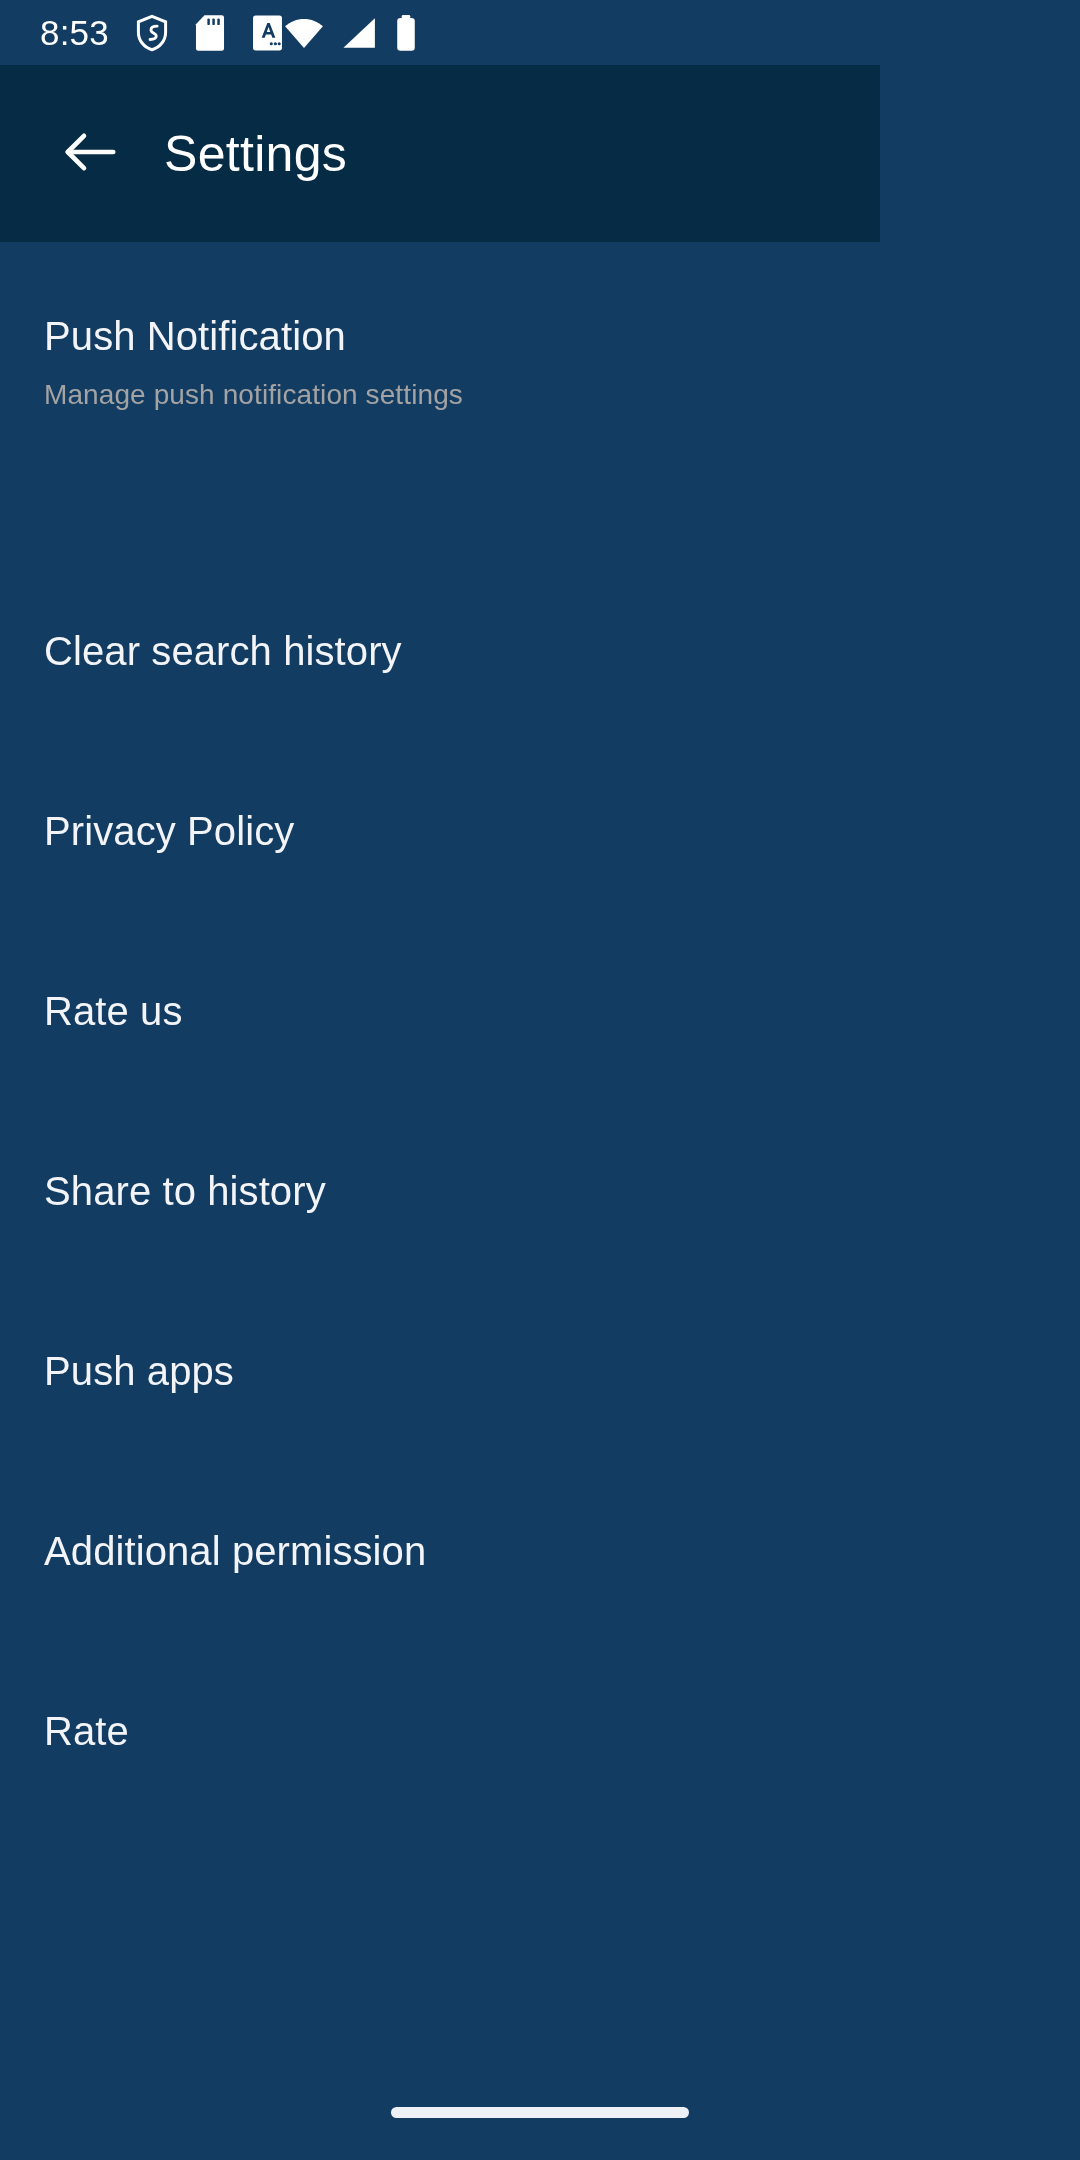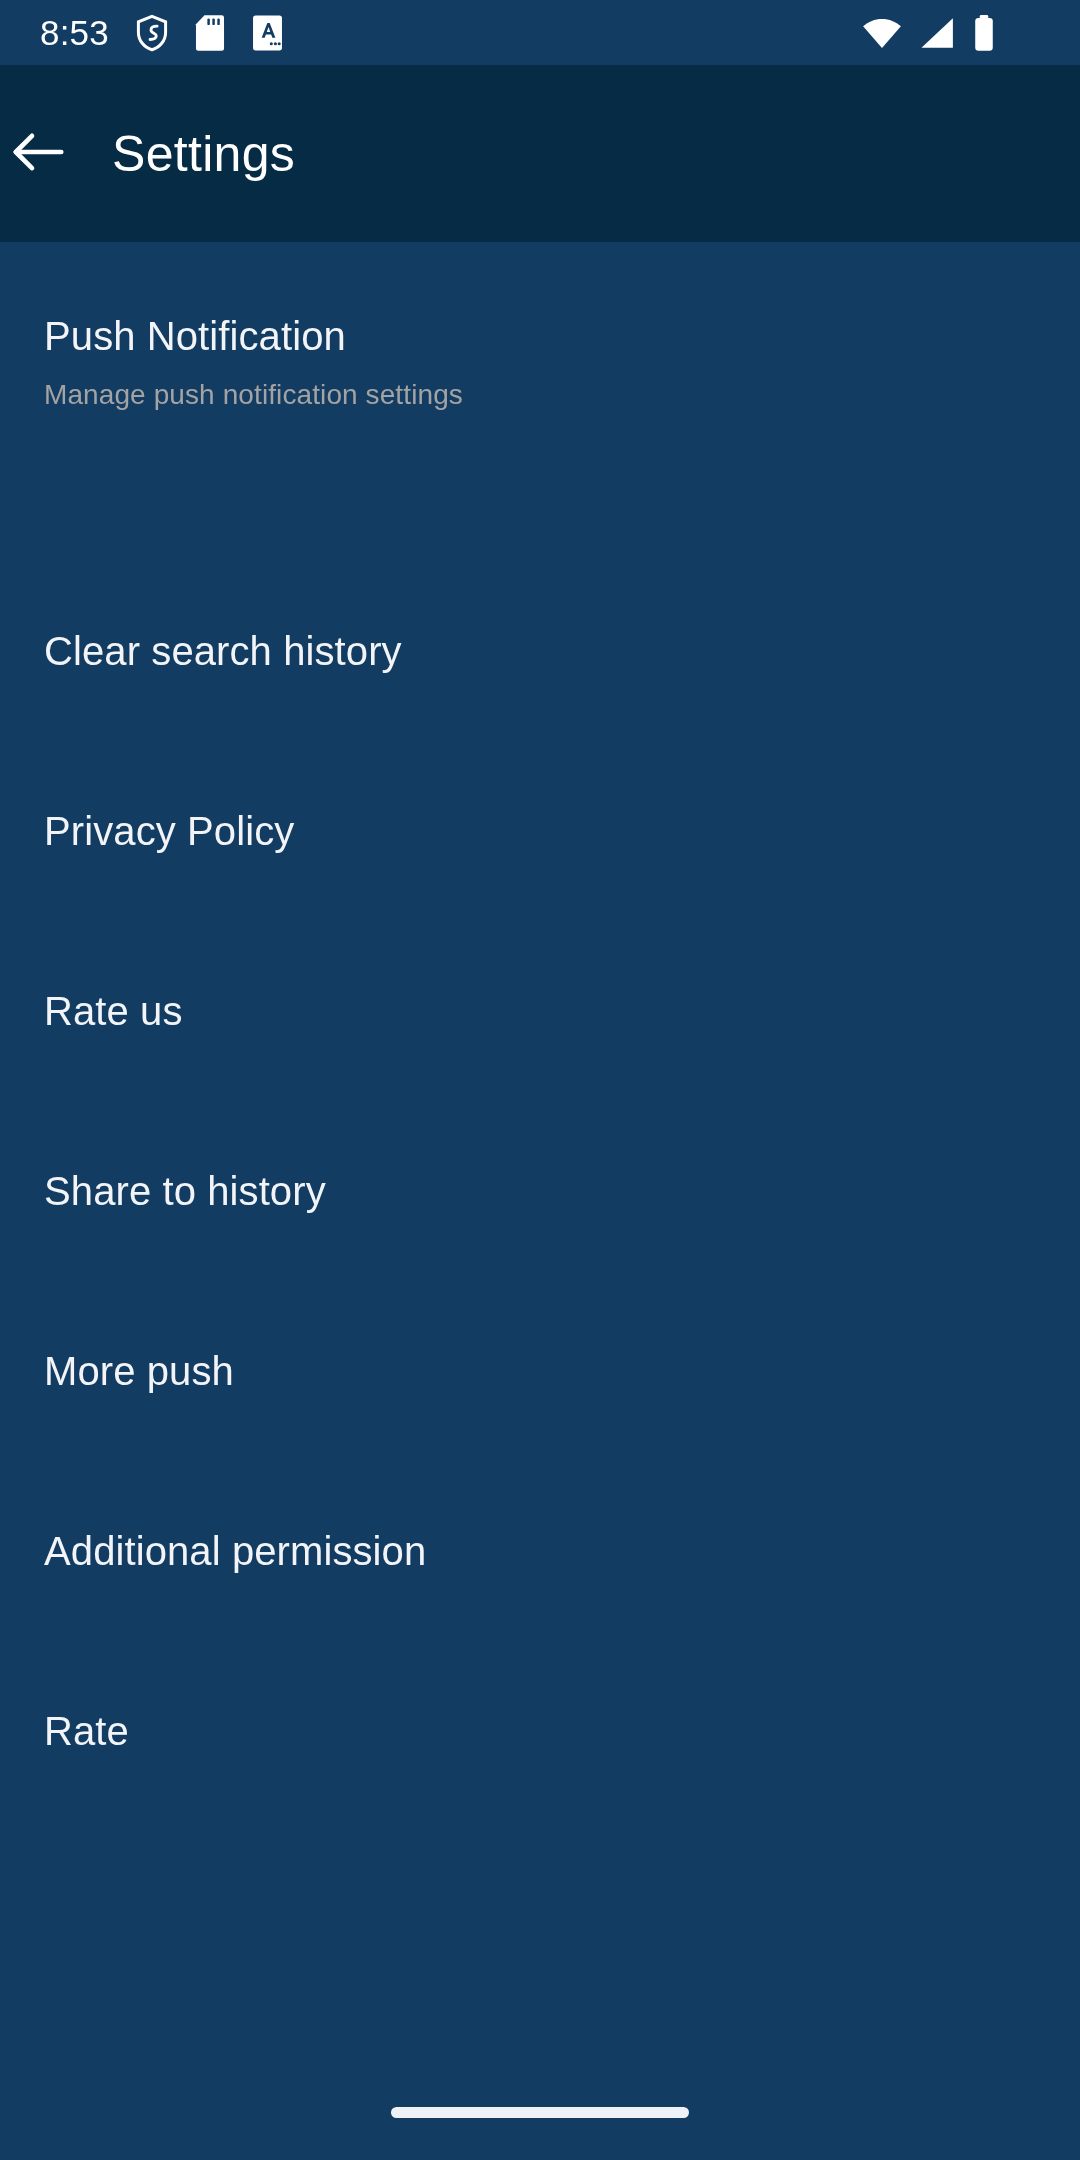--- a/index.html
+++ b/index.html
@@ -17,21 +17,20 @@
 
   
   .status-bar {
     position: absolute;
     top: 0; left: 0;
     width: 1032px;
     height: 65px;
     background: #133c63;
     display: flex;
     align-items: center;
-    justify-content: space-between;
     padding: 0 36px 0 40px;
     box-sizing: border-box;
   }
   .status-left {
     display: flex;
     align-items: center;
     gap: 26px;
   }
   .status-time {
     color: #ffffff;
@@ -48,25 +47,26 @@
   .sicon {
     display: inline-flex;
     align-items: center;
     justify-content: center;
   }
 
   
   .app-bar {
     position: absolute;
     top: 65px; left: 0;
-    width: 1080px;
+    width: 880px;
     height: 177px;
     background: #062b45;
     display: flex;
     align-items: center;
+    padding-left: 52px;
     box-sizing: border-box;
   }
   .back-btn {
     width: 76px;
     height: 76px;
     display: flex;
     align-items: center;
     justify-content: center;
     flex: none;
     cursor: pointer;
@@ -238,21 +238,21 @@
 
   <div class="item-gap-sm"></div>
 
   <div class="list-item">
     <span class="item-title">Share to history</span>
   </div>
 
   <div class="item-gap-sm"></div>
 
   <div class="list-item">
-    <span class="item-title">More push</span>
+    <span class="item-title">Push apps</span>
   </div>
 
   <div class="item-gap-sm"></div>
 
   <div class="list-item">
     <span class="item-title">Additional permission</span>
   </div>
 
   <div class="item-gap-sm"></div>
 

